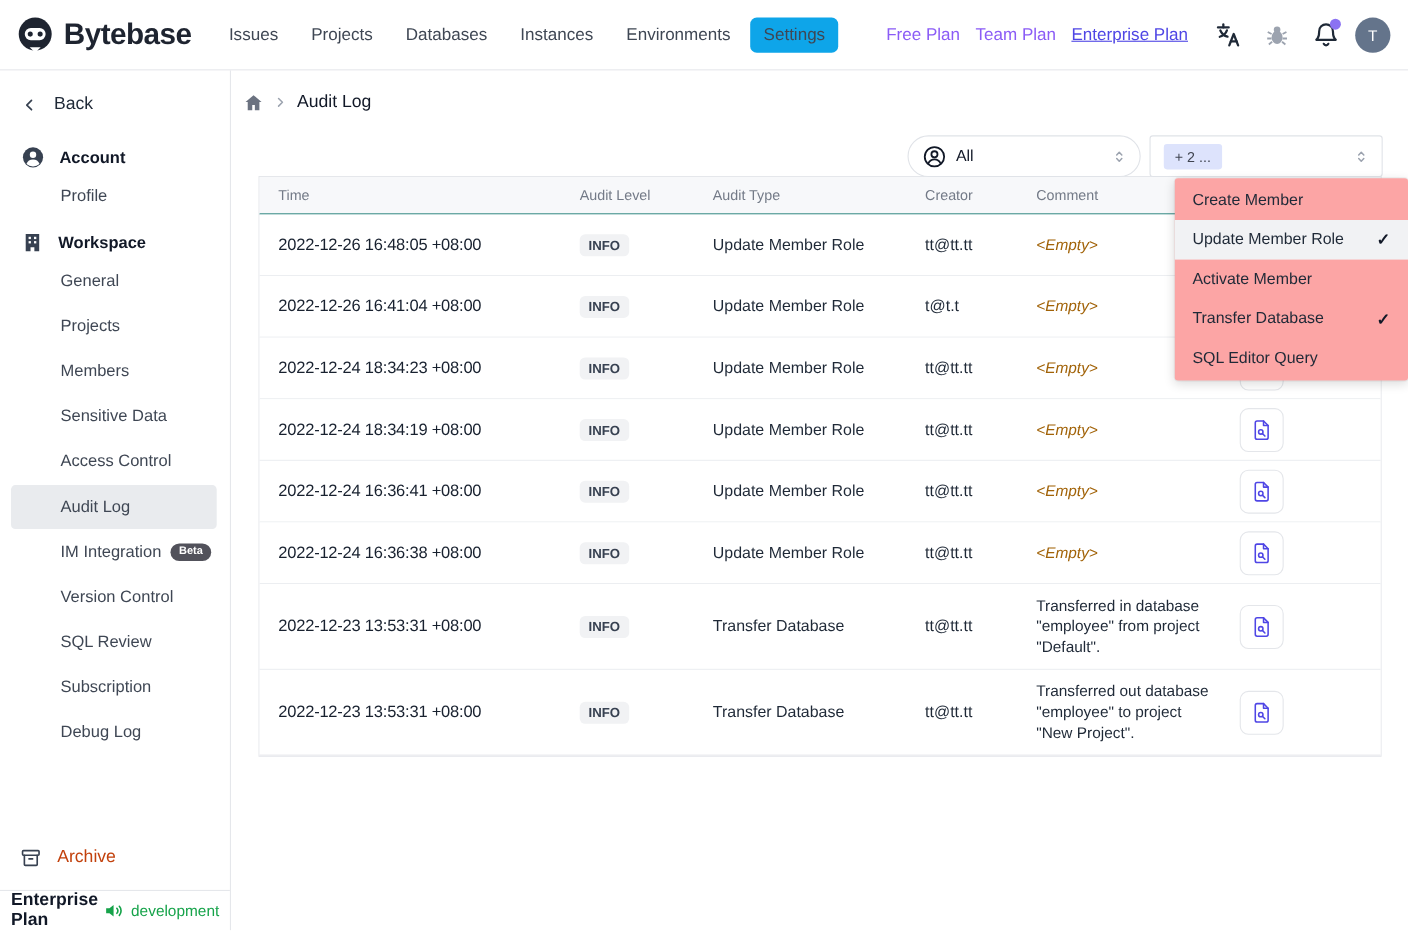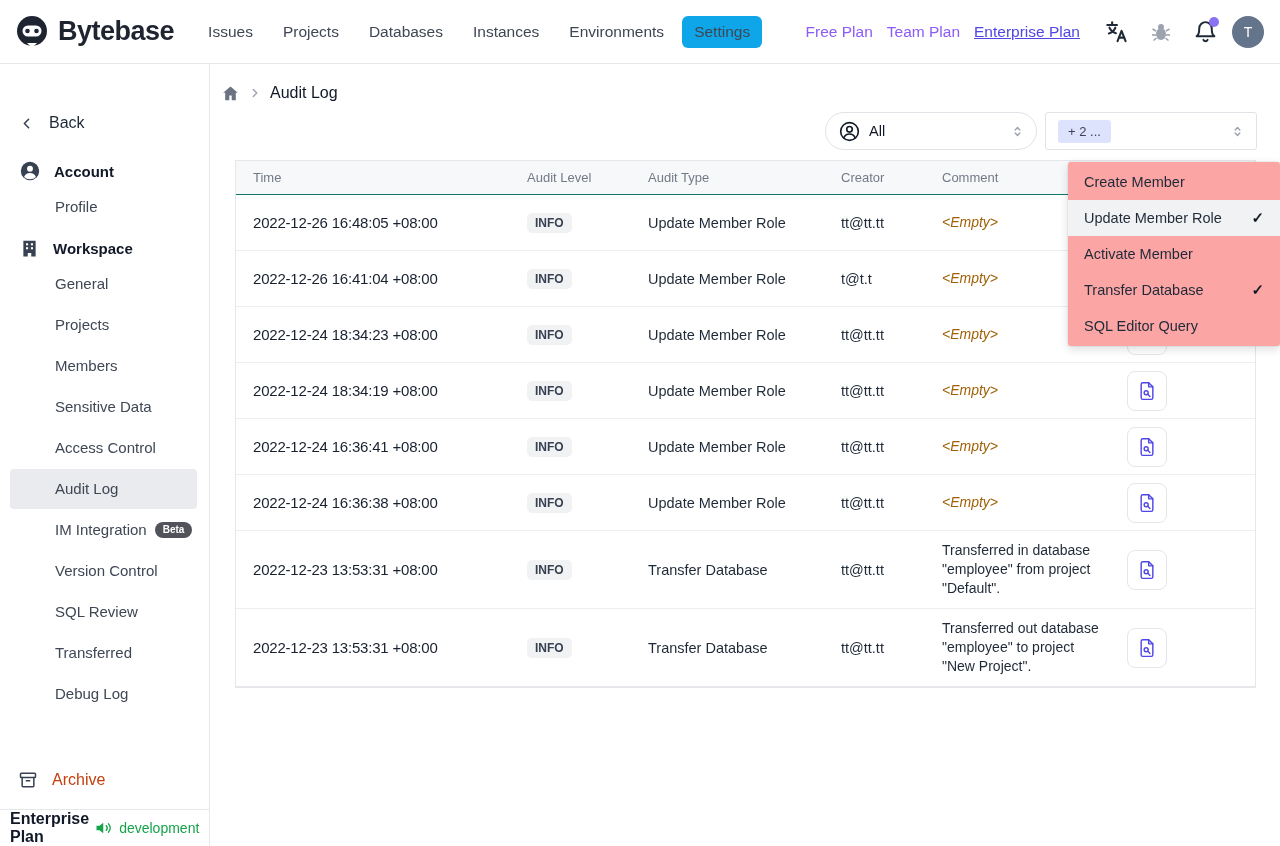--- a/index.html
+++ b/index.html
@@ -22,41 +22,41 @@
   .plan-link { font-size:15.5px; color:#8b5cf6; padding:4px 2px; cursor:pointer; white-space:nowrap; }
   .plan-link.enterprise { color:#4f46e5; text-decoration:underline; margin-right:8px; }
   .icon-btn { width:34px; height:34px; display:flex; align-items:center; justify-content:center; cursor:pointer; position:relative; }
   .notif-dot { position:absolute; top:2px; right:3px; width:10px; height:10px; border-radius:50%; background:#8b72f2; }
   .avatar { width:32px; height:32px; border-radius:50%; background:#64748b; color:#fff; display:flex;
     align-items:center; justify-content:center; font-size:14px; cursor:pointer; }
   
   .body-row { display:flex; height:782px; }
   .sidebar { width:210px; border-right:1px solid #e5e7eb; display:flex; flex-direction:column; padding-top:16px; flex-shrink:0; }
   .side-back { display:flex; align-items:center; gap:14px; height:30px; padding-left:18px; margin-bottom:12px;
-    font-size:16px; color:#1f2937; font-weight:500; cursor:pointer;margin-top:28px; }
+    font-size:16px; color:#1f2937; font-weight:500; cursor:pointer; }
   .side-header { display:flex; align-items:center; gap:13px; height:30px; padding-left:19px; font-size:15px;
     font-weight:600; color:#111827; margin-top:6px; }
   .side-item { height:40px; line-height:40px; padding-left:45px; margin:1px 12px 0 10px; border-radius:4px;
     font-size:15px; color:#3f4754; cursor:pointer; display:flex; align-items:center; }
   .side-item.active { background:#e9ebee; }
   .beta-badge { background:#52525b; color:#fff; font-size:10px; font-weight:600; border-radius:9px;
     padding:3px 8px; margin-left:8px; line-height:1; }
   .side-spacer { flex:1; }
   .side-archive { display:flex; align-items:center; gap:14px; height:30px; padding-left:18px;
     margin-bottom:14px; font-size:16px; color:#c2410c; cursor:pointer; }
   .side-bottom { border-top:1px solid #e5e7eb; height:37px; display:flex; align-items:center; padding:0 10px; gap:6px; }
   .side-plan { font-size:16px; font-weight:700; color:#111827; }
   .side-env { font-size:14px; color:#16a34a; }
   
   .main { flex:1; position:relative; }
   .breadcrumb { display:flex; align-items:center; gap:8px; padding:14px 0 0 11px; height:44px; }
   .crumb-current { font-size:16px; color:#111827; }
   .filter-row { display:flex; justify-content:flex-end; gap:8px; padding-right:23px; margin-top:4px; height:38px; }
   .select { height:38px; border:1px solid #e0e3e8; background:#fff; display:flex; align-items:center;
-    padding:0 10px 0 12px; width:212px; cursor:pointer; }
+    padding:0 10px 0 12px; width:212px; cursor:pointer;margin-top:11px; }
   .select.pill { border-radius:19px; }
   .select.square { border-radius:3px; }
   .select-label { font-size:14.5px; color:#111827; margin-left:8px; }
   .select-caret { margin-left:auto; }
   .filter-tag { background:#dde3fc; border-radius:3px; padding:4px 10px; font-size:13px; color:#3f4450; }
   
   .audit-table { margin:10px 0 0 25px; width:1021px; border:1px solid #e5e7eb; }
   .t-head { display:grid; grid-template-columns:274px 121px 193px 101px 185px 147px; height:34px;
     background:#f7f8fa; border-bottom:1px solid #0f766e; align-items:center; }
   .t-head > div { font-size:13px; color:#737a87; padding-left:17px; }
@@ -191,21 +191,21 @@
       <div class="side-item">Members</div>
       <div class="side-item">Sensitive Data</div>
       <div class="side-item">Access Control</div>
       <div class="side-item active">Audit Log</div>
       <div class="side-item">
         <span>IM Integration</span>
         <span class="beta-badge">Beta</span>
       </div>
       <div class="side-item">Version Control</div>
       <div class="side-item">SQL Review</div>
-      <div class="side-item">Transferred</div>
+      <div class="side-item">Subscription</div>
       <div class="side-item">Debug Log</div>
 
       <div class="side-spacer"></div>
 
       <div class="side-archive">
         <span>
           <svg width="20" height="20" viewBox="0 0 24 24" fill="none" stroke="#374151" stroke-width="1.8" stroke-linecap="round" stroke-linejoin="round">
             <rect x="3" y="4" width="18" height="5" rx="1"></rect>
             <path d="M5 9v10a1 1 0 0 0 1 1h12a1 1 0 0 0 1-1V9"></path>
             <path d="M10 13h4"></path>

